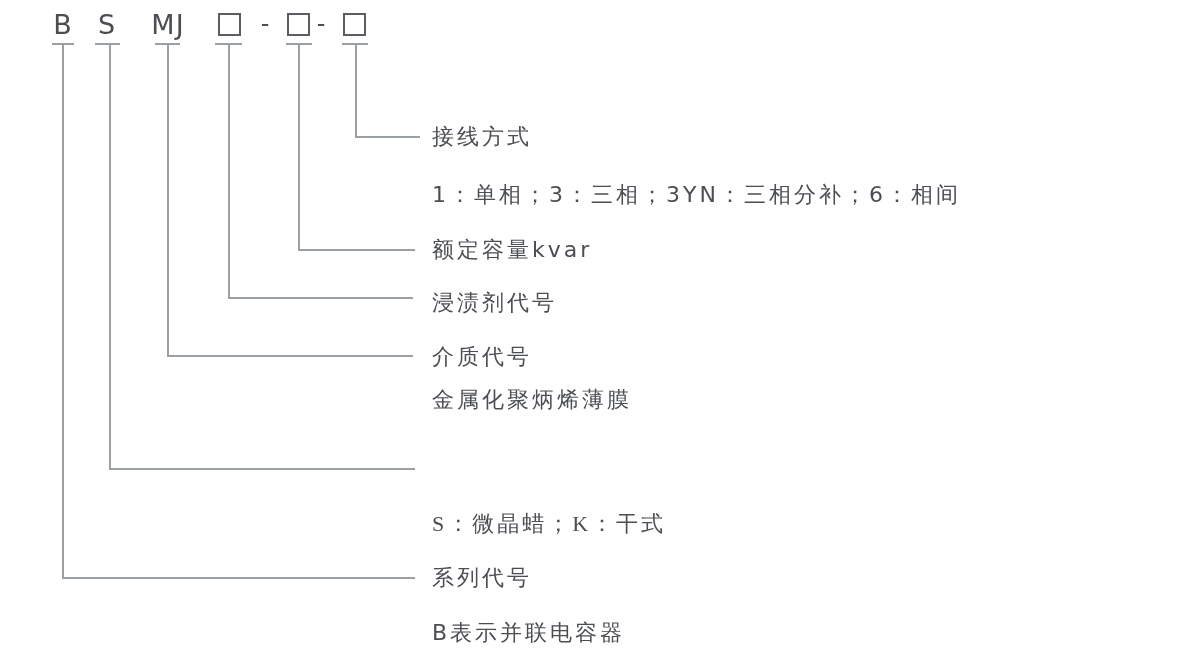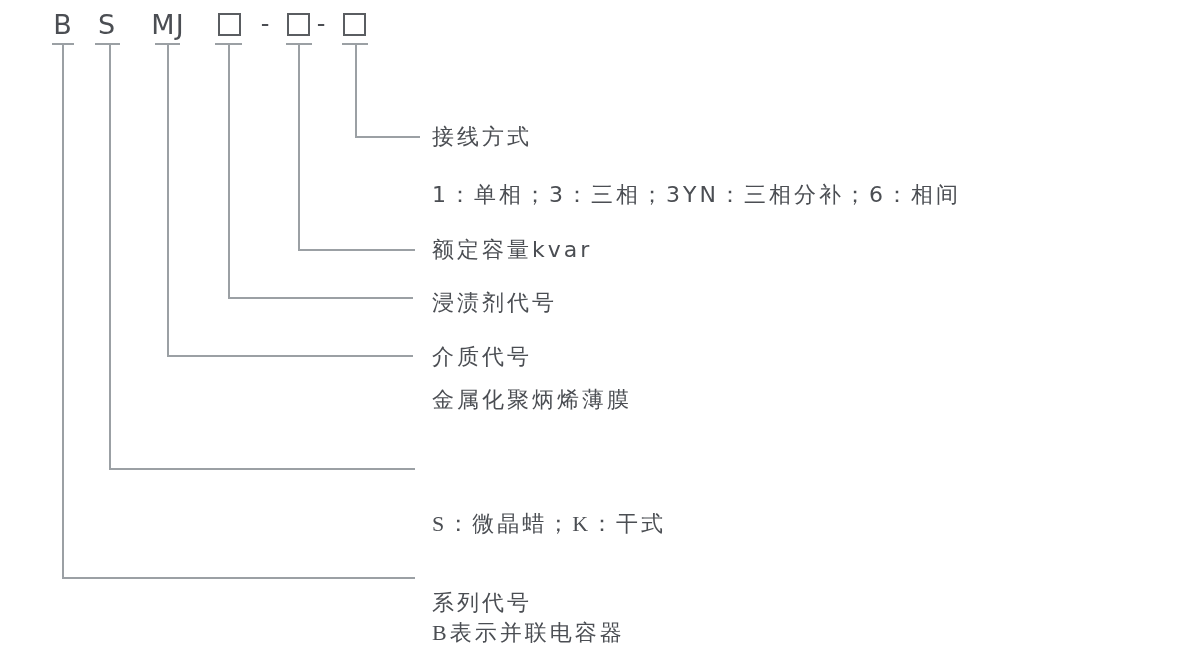--- a/index.html
+++ b/index.html
@@ -84,16 +84,16 @@
 
   <div class="lbl" style="top:235px;">额定容量kvar</div>
 
   <div class="lbl" style="top:288px;">浸渍剂代号</div>
 
   <div class="lbl" style="top:342px;">介质代号</div>
   <div class="lbl" style="top:385px;">金属化聚炳烯薄膜</div>
 
   <div class="lbl" style="top:509px;font-family:Liberation Serif, serif;">S：微晶蜡；K：干式</div>
 
-  <div class="lbl" style="top:588px;">系列代号</div>
-  <div class="lbl" style="top:618px;font-family:Liberation Serif, serif;">B表示并联电容器</div>
+  <div class="lbl" style="top:563px;">系列代号</div>
+  <div class="lbl" style="top:618px;">B表示并联电容器</div>
 
 </div>
 
 </body></html>

